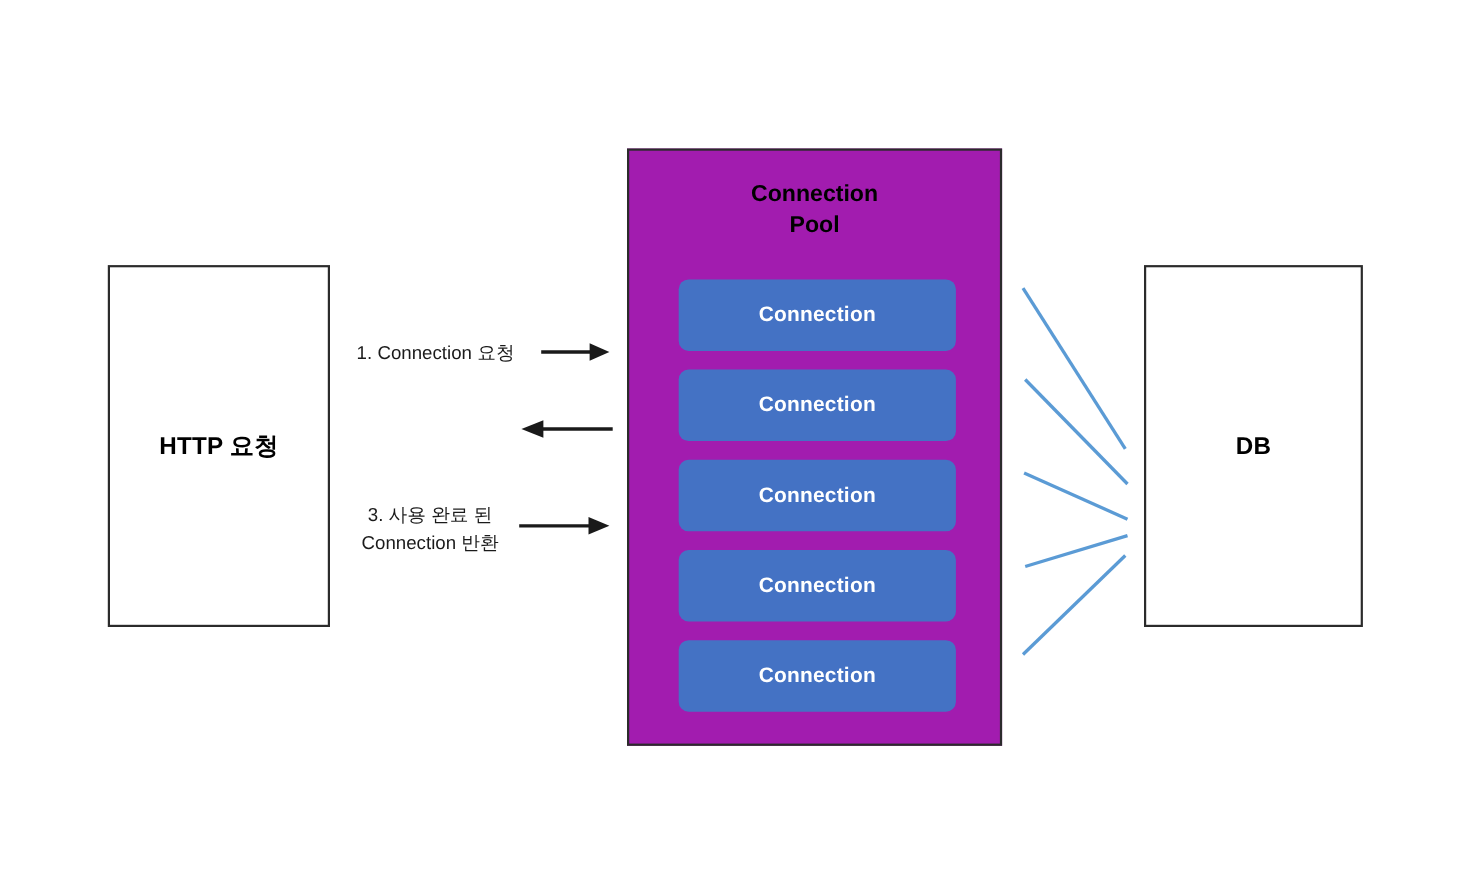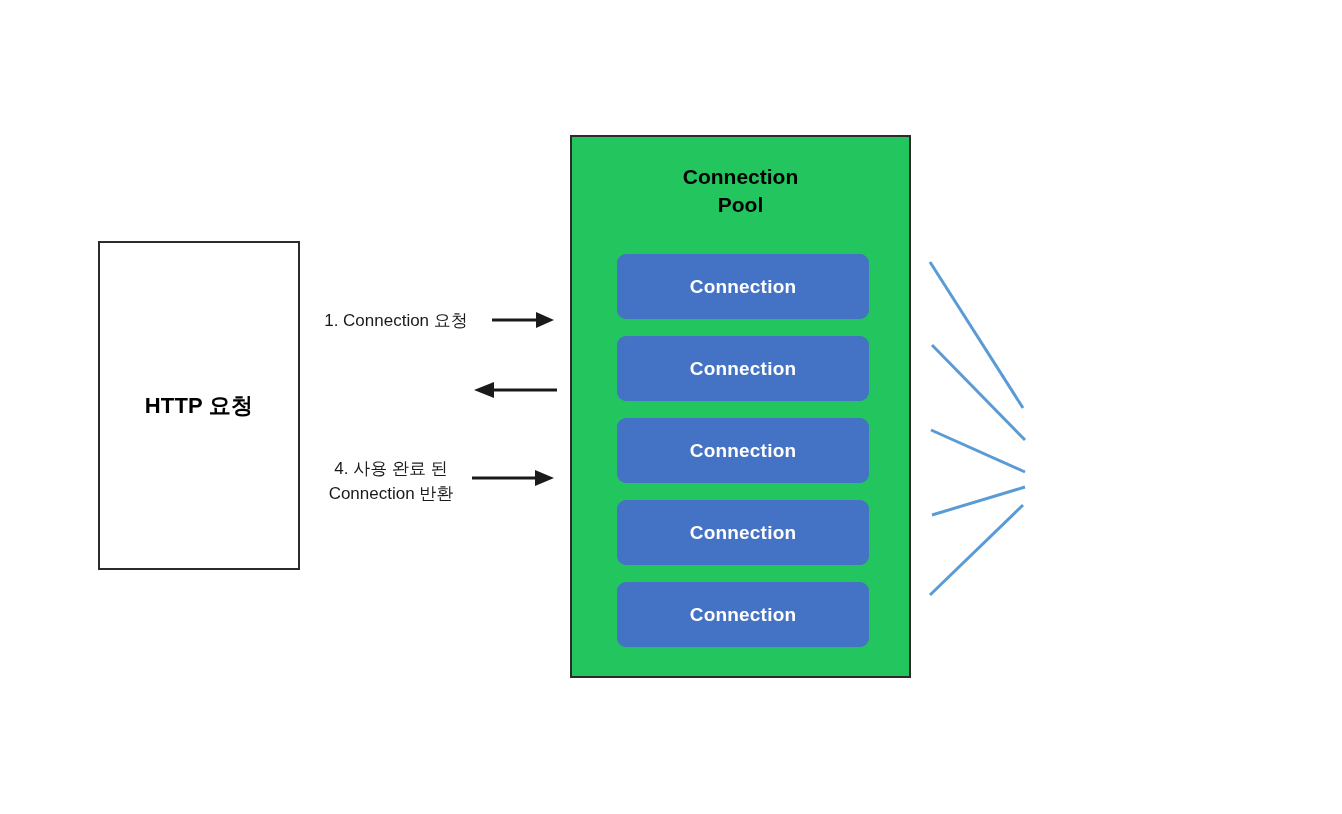--- a/index.html
+++ b/index.html
@@ -53,21 +53,21 @@
     height: 329px;
   }
 
   
   #pool-node {
     position: absolute;
     left: 570px;
     top: 135px;
     width: 341px;
     height: 543px;
-    background: #22c55e;
+    background: #a21caf;
     border: 2px solid #2b2b2b;
     box-sizing: border-box;
   }
   #pool-title {
     position: absolute;
     left: 0;
     top: 26px;
     width: 100%;
     text-align: center;
     font-size: 21px;
@@ -142,21 +142,21 @@
   <svg class="arrow-svg" id="arrow-1" width="70" height="28">
     <line x1="4" y1="14" x2="52" y2="14" stroke="#1a1a1a" stroke-width="3"></line>
     <polygon points="48,6 66,14 48,22" fill="#1a1a1a"></polygon>
   </svg>
 
   <svg class="arrow-svg" id="arrow-2" width="90" height="28">
     <line x1="20" y1="14" x2="87" y2="14" stroke="#1a1a1a" stroke-width="3"></line>
     <polygon points="24,6 4,14 24,22" fill="#1a1a1a"></polygon>
   </svg>
 
-  <div class="flow-label" id="flow-label-3">4. 사용 완료 된
+  <div class="flow-label" id="flow-label-3">3. 사용 완료 된
 Connection 반환</div>
   <svg class="arrow-svg" id="arrow-3" width="88" height="28">
     <line x1="3" y1="14" x2="70" y2="14" stroke="#1a1a1a" stroke-width="3"></line>
     <polygon points="66,6 85,14 66,22" fill="#1a1a1a"></polygon>
   </svg>
 
   <div id="pool-node">
     <div id="pool-title">Connection
 Pool</div>
     <div id="pool-list">
@@ -179,14 +179,17 @@
   </div>
 
   <svg id="fan-lines" width="120" height="360">
       <line x1="10" y1="12" x2="103" y2="158" stroke="#5B9BD5" stroke-width="3" stroke-linecap="butt"></line>
       <line x1="12" y1="95" x2="105" y2="190" stroke="#5B9BD5" stroke-width="3" stroke-linecap="butt"></line>
       <line x1="11" y1="180" x2="105" y2="222" stroke="#5B9BD5" stroke-width="3" stroke-linecap="butt"></line>
       <line x1="12" y1="265" x2="105" y2="237" stroke="#5B9BD5" stroke-width="3" stroke-linecap="butt"></line>
       <line x1="10" y1="345" x2="103" y2="255" stroke="#5B9BD5" stroke-width="3" stroke-linecap="butt"></line>
     </svg>
 
+  <div class="node-box" id="db-node">
+    <span class="node-label">DB</span>
+  </div>
 
 </div>
 
 </body></html>

